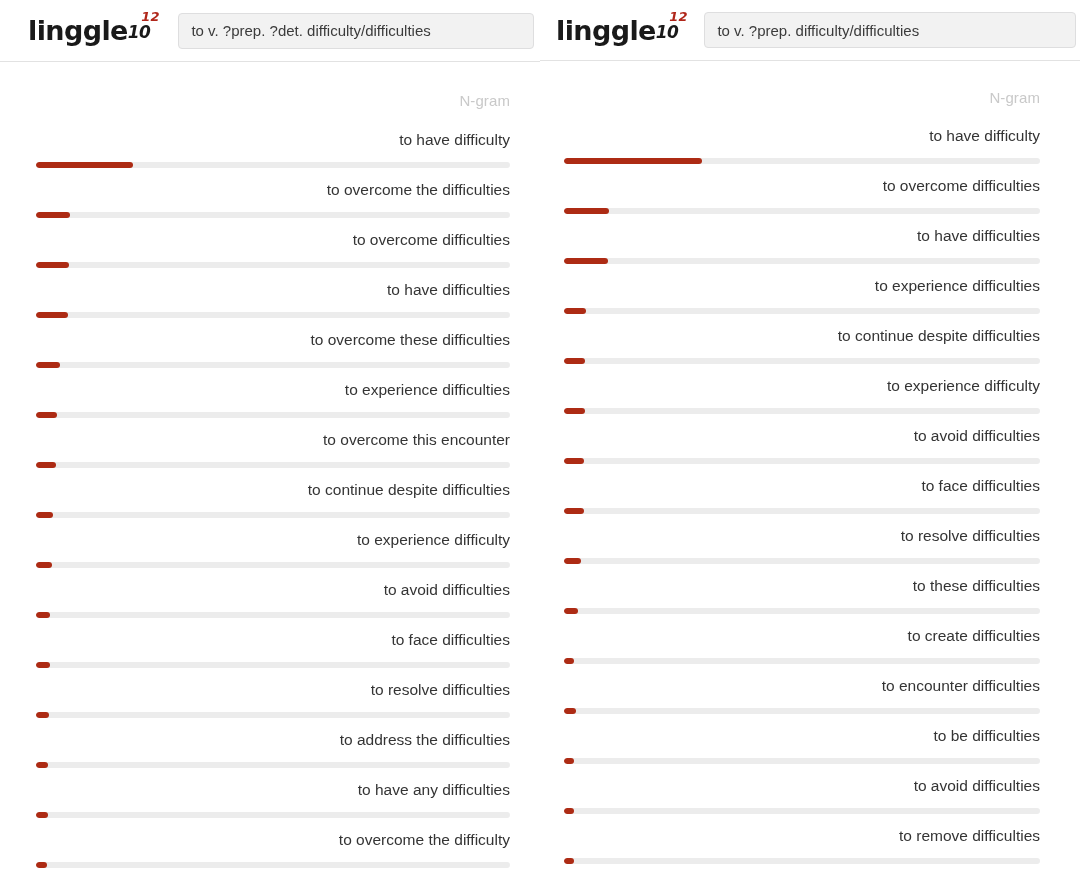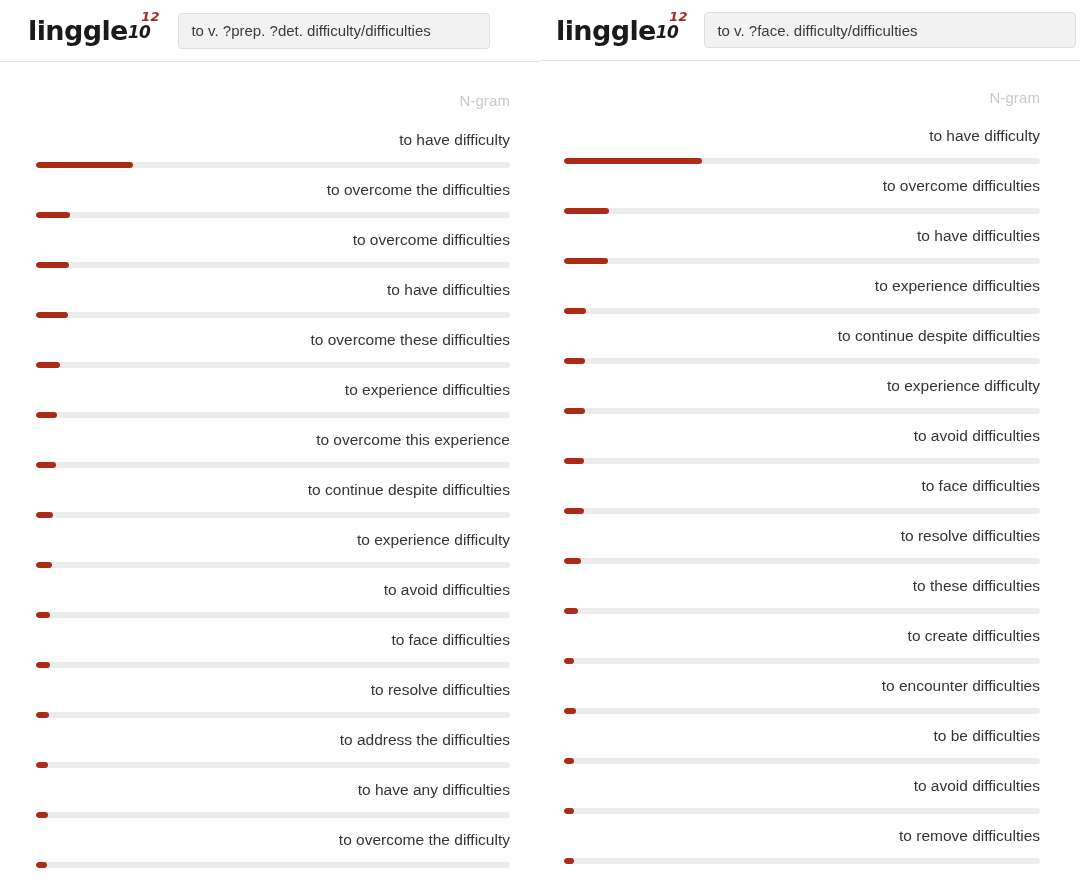--- a/index.html
+++ b/index.html
@@ -82,21 +82,21 @@
     margin-left: 22px;
     flex: 1 1 auto;
     min-width: 0;
   }
   .panel-right .search-wrap {
     margin-left: 20px;
   }
   .search-box {
     box-sizing: border-box;
     height: 36px;
-    width: 312px;
+    width: 356px;
     background: #f2f2f2;
     border: 1px solid #dededf;
     border-radius: 4px;
     display: flex;
     align-items: center;
     padding: 0 12px;
     color: #3b3b3b;
     font-size: 15px;
     font-family: "Liberation Sans", sans-serif;
     overflow: hidden;
@@ -204,21 +204,21 @@
           <div class="fill" style="width: 5%; background: rgb(173, 43, 20);"></div>
         </div>
       </div>
       <div class="row">
         <div class="row-label">to experience difficulties</div>
         <div class="track" style="background: rgb(236, 236, 236);">
           <div class="fill" style="width: 4.4%; background: rgb(173, 43, 20);"></div>
         </div>
       </div>
       <div class="row">
-        <div class="row-label">to overcome this experience</div>
+        <div class="row-label">to overcome this encounter</div>
         <div class="track" style="background: rgb(236, 236, 236);">
           <div class="fill" style="width: 4.2%; background: rgb(173, 43, 20);"></div>
         </div>
       </div>
       <div class="row">
         <div class="row-label">to continue despite difficulties</div>
         <div class="track" style="background: rgb(236, 236, 236);">
           <div class="fill" style="width: 3.6%; background: rgb(173, 43, 20);"></div>
         </div>
       </div>
@@ -268,21 +268,21 @@
   </div>
 
   <div class="panel panel-right">
 
     <div class="header">
       <div class="logo">
         <span class="word">linggle</span><span class="ten">10</span>
         <span class="sup">12</span>
       </div>
       <div class="search-wrap">
-        <div class="search-box" title="Enter a query">to v. ?face. difficulty/difficulties</div>
+        <div class="search-box" title="Enter a query">to v. ?prep. difficulty/difficulties</div>
       </div>
     </div>
 
     <div class="results">
       <div class="col-head">N-gram</div>
 
       <div class="row">
         <div class="row-label">to have difficulty</div>
         <div class="track" style="background: rgb(236, 236, 236);">
           <div class="fill" style="width: 29%; background: rgb(173, 43, 20);"></div>

